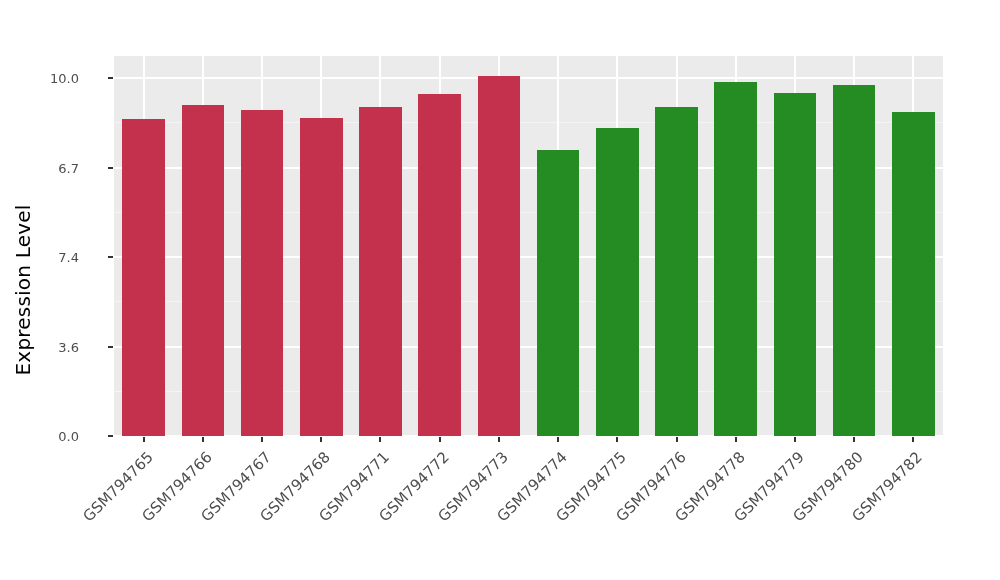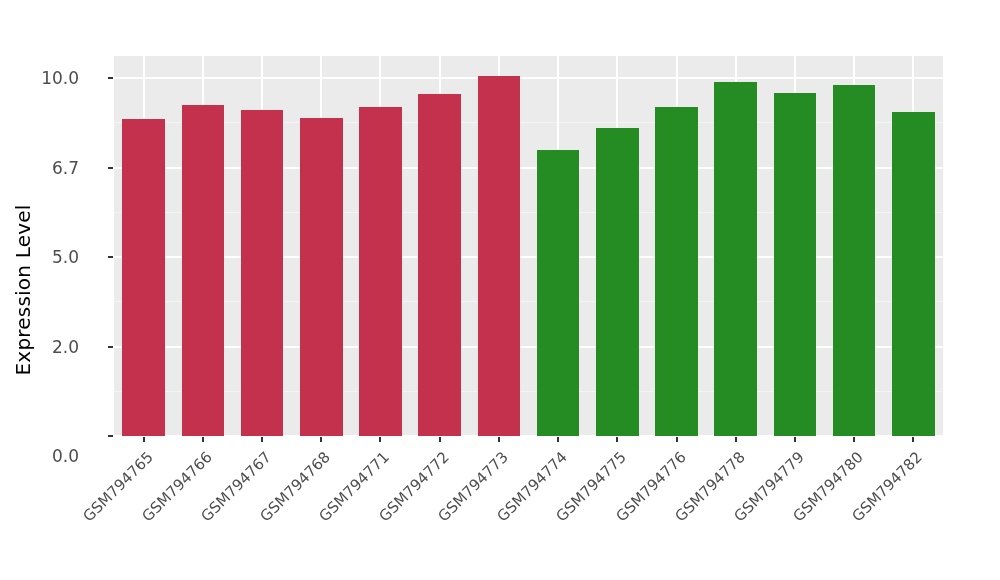--- a/index.html
+++ b/index.html
@@ -82,21 +82,21 @@
     position: absolute;
     width: 5px;
     height: 2px;
     background: #333333;
     left: 108px;
   }
   .y-tick-label {
     position: absolute;
     right: 921px;           
     text-align: right;
-    font-size: 17px;
+    font-size: 13px;
     color: #4D4D4D;
     white-space: nowrap;
     transform: translateY(-50%);
   }
 
   
   .x-tick-mark {
     position: absolute;
     top: 437px;
     width: 2px;
@@ -164,25 +164,25 @@
         <div class="bar" title="GSM794776: 9.2" style="left: 541.219px; width: 42.6343px; height: 329.19px; background: rgb(36, 140, 34);"></div>
         <div class="bar" title="GSM794778: 9.9" style="left: 600.433px; width: 42.6343px; height: 354.237px; background: rgb(36, 140, 34);"></div>
         <div class="bar" title="GSM794779: 9.6" style="left: 659.647px; width: 42.6343px; height: 343.503px; background: rgb(36, 140, 34);"></div>
         <div class="bar" title="GSM794780: 9.8" style="left: 718.861px; width: 42.6343px; height: 350.659px; background: rgb(36, 140, 34);"></div>
         <div class="bar" title="GSM794782: 9.05" style="left: 778.076px; width: 42.6343px; height: 323.823px; background: rgb(36, 140, 34);"></div>
       </div>
   </div>
 
   <div id="y-axis">
       <div class="y-tick-mark" style="top: 435px;"></div>
-      <div class="y-tick-label" style="top: 456px; text-align: right;">0.0</div>
+      <div class="y-tick-label" style="top: 436px; text-align: right;">0.0</div>
       <div class="y-tick-mark" style="top: 345.546px;"></div>
-      <div class="y-tick-label" style="top: 346.546px;">2.0</div>
+      <div class="y-tick-label" style="top: 346.546px;">3.6</div>
       <div class="y-tick-mark" style="top: 256.092px;"></div>
-      <div class="y-tick-label" style="top: 257.092px;">5.0</div>
+      <div class="y-tick-label" style="top: 257.092px;">7.4</div>
       <div class="y-tick-mark" style="top: 166.638px;"></div>
       <div class="y-tick-label" style="top: 167.638px;">6.7</div>
       <div class="y-tick-mark" style="top: 77.1846px;"></div>
       <div class="y-tick-label" style="top: 78.1846px;">10.0</div>
     </div>
   <div id="x-axis">
       <div class="x-tick-mark" style="left: 142.607px;"></div>
       <div class="x-tick-label" style="left: -156.393px; width: 300px;">GSM794765</div>
       <div class="x-tick-mark" style="left: 201.821px;"></div>
       <div class="x-tick-label" style="left: -97.1786px; width: 300px;">GSM794766</div>

